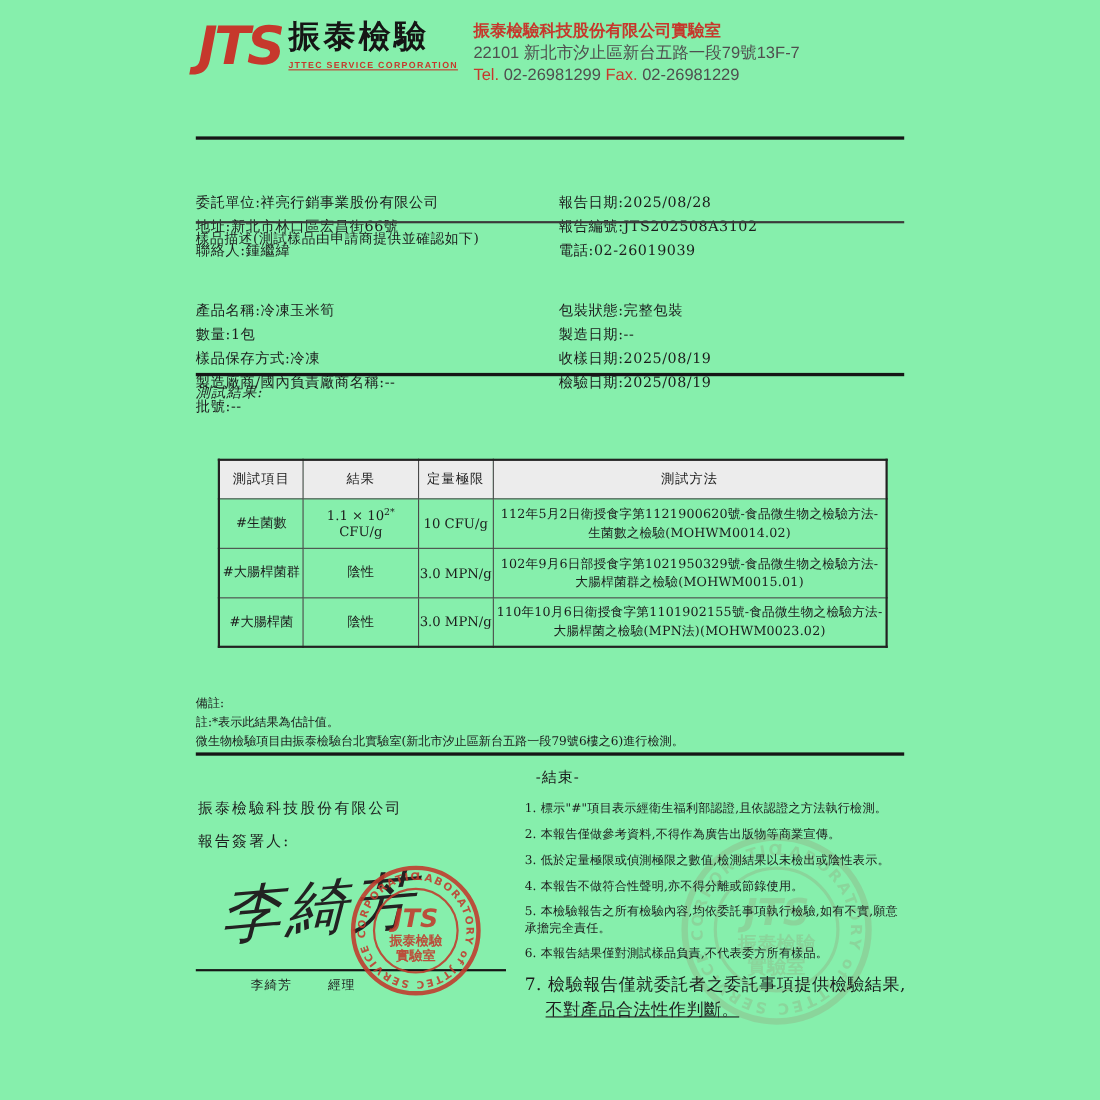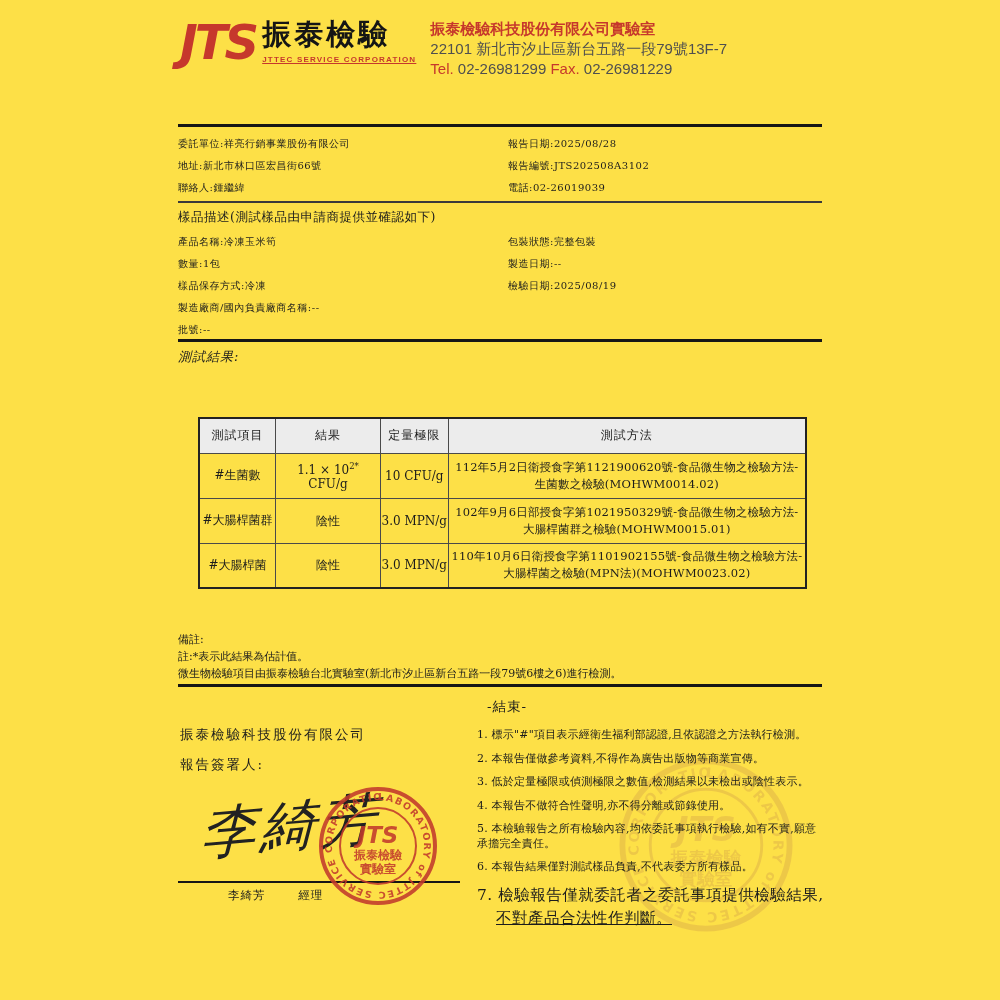--- a/index.html
+++ b/index.html
@@ -1,17 +1,17 @@
 <!DOCTYPE html>
 <html><head>
 <meta charset="utf-8">
 <style>
   * { margin:0; padding:0; box-sizing:border-box; }
   body { background:#fff; }
-  .page { position:relative; width:1000px; height:1000px; background:#fde047; overflow:hidden;
+  .page { position:relative; width:1000px; height:1000px; background:#86efac; overflow:hidden;
           font-family:"DejaVu Serif","Liberation Serif",serif; color:#1c1c1c; }
 
   
   .hdr { position:absolute; top:16px; left:180px; display:flex; align-items:flex-start; gap:14px;
          font-family:"Liberation Sans","DejaVu Sans",sans-serif; }
   .logo { display:flex; align-items:flex-start; gap:6px; }
   .logo-mark { font-family:"DejaVu Sans",sans-serif; font-style:italic; font-weight:bold;
                font-size:48px; line-height:52px; color:#c6382c; letter-spacing:-3px; }
   .logo-col { padding-top:2px; }
   .logo-brand { font-size:29px; line-height:33px; font-weight:bold; color:#151515; letter-spacing:3px; }
@@ -25,21 +25,21 @@
   
   .title { position:absolute; top:91px; left:178px; width:644px; text-align:center;
            font-size:17px; font-weight:bold; letter-spacing:6px; }
   .rule { position:absolute; left:178px; width:644px; background:#161616; }
   .rule1 { top:124px; height:3px; }
   .rule2 { top:201px; height:2px; background:#3a3a3a; }
   .rule3 { top:339px; height:3px; }
   .rule4 { top:684px; height:3px; }
 
   
-  .col { position:absolute; font-size:10px; line-height:22px; letter-spacing:0.5px; }
+  .col { position:absolute; font-size:13px; line-height:22px; letter-spacing:0.5px;margin-top:41px; }
   .i1l { top:133px; left:178px; width:320px; }
   .i1r { top:133px; left:508px; width:314px; }
   .i2h { position:absolute; top:209px; left:178px; font-size:12.5px; letter-spacing:0.5px; }
   .i2l { top:231px; left:178px; width:320px; }
   .i2r { top:231px; left:508px; width:314px; }
 
   .results-label { position:absolute; top:348px; left:178px; font-size:13px; letter-spacing:1px;font-style:italic; }
 
   
   table.rt { position:absolute; top:417px; left:198px; width:609px; border-collapse:collapse;
@@ -120,20 +120,21 @@
   <div class="col i2l">
     <div><span>產品名稱:</span><span>冷凍玉米筍</span></div>
     <div><span>數量:</span><span>1包</span></div>
     <div><span>樣品保存方式:</span><span>冷凍</span></div>
     <div><span>製造廠商/國內負責廠商名稱:</span><span>--</span></div>
     <div><span>批號:</span><span>--</span></div>
   </div>
   <div class="col i2r">
     <div><span>包裝狀態:</span><span>完整包裝</span></div>
     <div><span>製造日期:</span><span>--</span></div>
+    <div><span>收樣日期:</span><span>2025/08/19</span></div>
     <div><span>檢驗日期:</span><span>2025/08/19</span></div>
   </div>
   <div class="rule rule3"></div>
 
   <div class="results-label">測試結果:</div>
 
   <table class="rt">
     <thead>
       <tr>
         <th class="c-item">測試項目</th>

